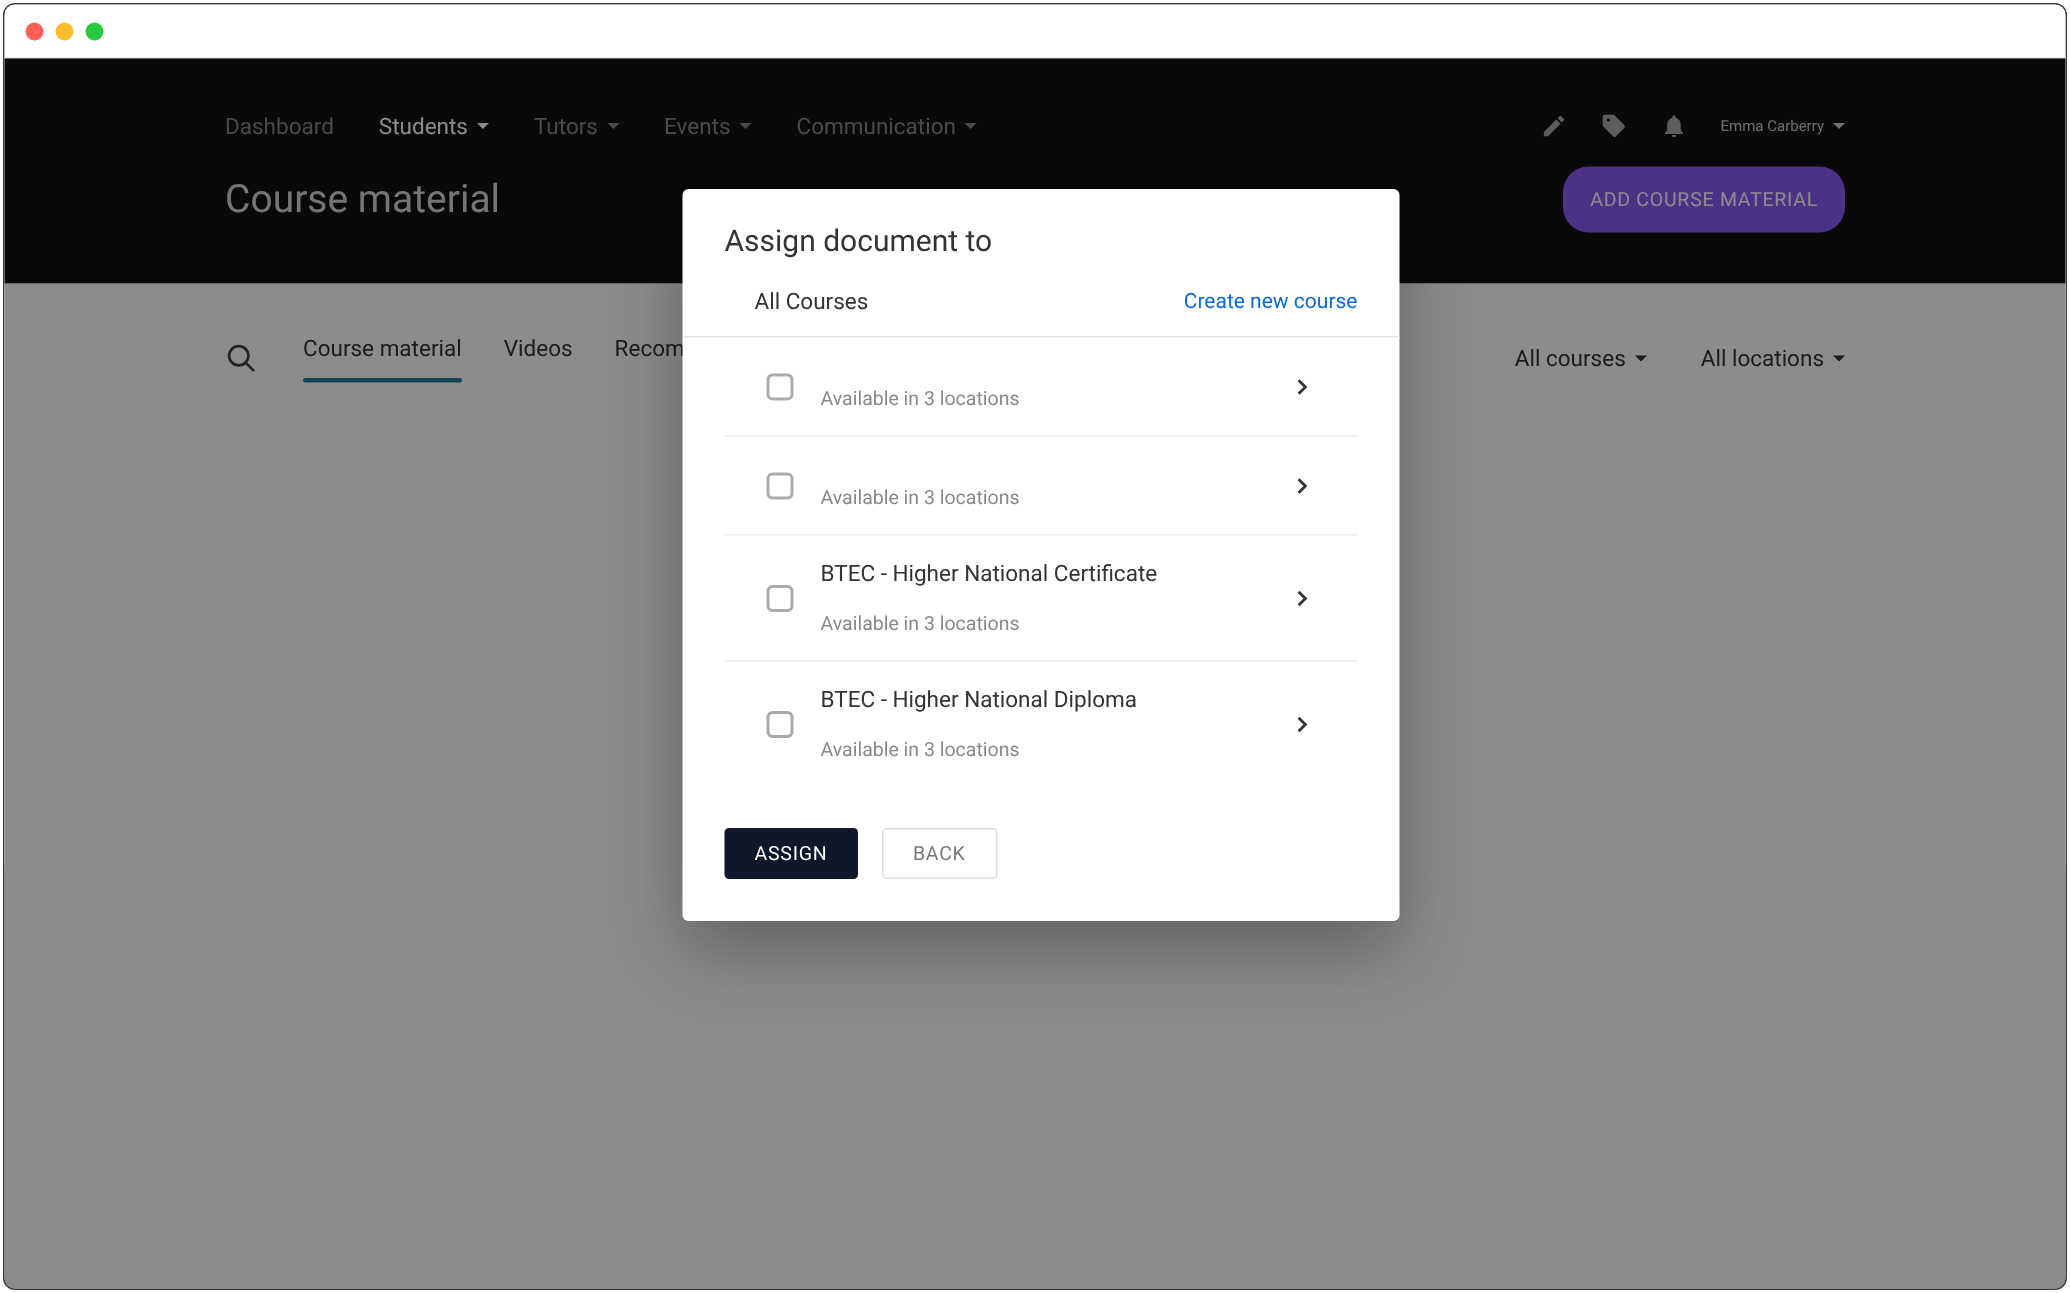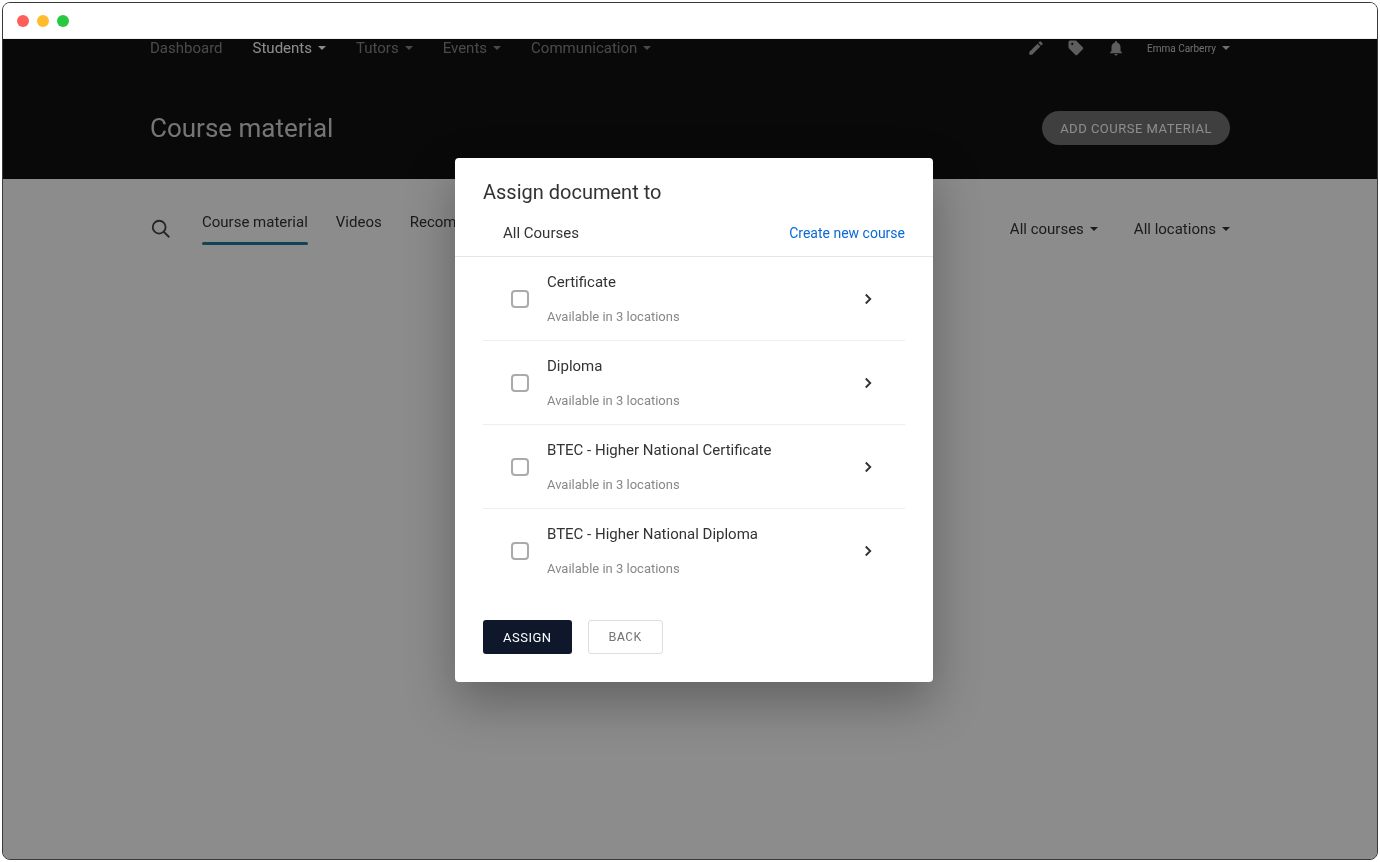--- a/index.html
+++ b/index.html
@@ -9,67 +9,67 @@
   }
   
   .titlebar { height:36px; background:#fff; display:flex; align-items:center; padding-left:14px; gap:8px; border-bottom:1px solid #eee; }
   .dot { width:12px; height:12px; border-radius:50%; }
   .dot.red{background:#ff5f57;} .dot.yellow{background:#ffbd2e;} .dot.green{background:#28c940;}
 
   .app-area { position:absolute; top:36px; left:0; right:0; bottom:0; }
 
   
   .top { background:#111; }
-  .nav { display:flex; align-items:flex-start; height:54px; max-width:1100px; margin:0 auto; padding:0 10px; }
+  .nav { display:flex; align-items:flex-end; height:54px; max-width:1100px; margin:0 auto; padding:0 10px; }
   .nav-left { display:flex; gap:30px; align-items:center; }
   .nav-link { color:#888; font-size:15px; display:flex; align-items:center; gap:6px; cursor:pointer; }
   .nav-link.active { color:#fff; }
   .caret { width:0;height:0;border-left:4px solid transparent;border-right:4px solid transparent;border-top:4px solid currentColor; display:inline-block; }
   .nav-right { margin-left:auto; display:flex; align-items:center; gap:22px; color:#888; }
   .icon-btn { width:18px; height:18px; color:#aaa; cursor:pointer; }
   .user { font-size:10px; color:#ccc; display:flex; align-items:center; gap:6px; cursor:pointer; }
 
   .header-row { max-width:1100px; margin:0 auto; padding:18px 10px 34px 10px; display:flex; align-items:center; }
   .page-title { color:#d5d5d5; font-size:26px; font-weight:400; }
-  .add-btn { margin-left:auto; background:#737373; color:#fff; border:none; padding:0 18px; height:34px; border-radius:17px; font-size:13px; letter-spacing:0.5px; cursor:pointer; }
+  .add-btn { margin-left:auto; background:#8b5cf6; color:#fff; border:none; padding:0 18px; height:44px; border-radius:17px; font-size:13px; letter-spacing:0.5px; cursor:pointer; }
 
   
   .content { background:#fff; padding:34px 0; }
   .content-inner { max-width:1100px; margin:0 auto; padding:0 10px; display:flex; align-items:center; }
   .search-icon { width:22px; height:22px; color:#444; cursor:pointer; margin-right:30px; }
   .tabs { display:flex; gap:28px; align-items:center; }
   .tab { font-size:15px; color:#333; padding-bottom:14px; position:relative; cursor:pointer; }
   .tab.active::after { content:''; position:absolute; left:0; right:0; bottom:0; height:3px; background:#1f7f9a; border-radius:2px; }
   .filters { margin-left:auto; display:flex; gap:36px; }
   .filter { font-size:15px; color:#333; display:flex; align-items:center; gap:6px; cursor:pointer; }
 
   .body-msg { text-align:center; margin-top:270px; color:#555; font-size:15px; }
   .body-msg a { color:#1f7f9a; text-decoration:none; cursor:pointer; }
 
   
   .scrim { position:absolute; top:36px; left:0; right:0; bottom:0; background:rgba(0,0,0,0.45); }
 
   
-  .modal { position:absolute; top:155px; left:452px; width:478px; background:#fff; border-radius:4px; box-shadow:0 20px 50px rgba(0,0,0,.3); overflow:hidden; }
+  .modal { position:absolute; top:123px; left:452px; width:478px; background:#fff; border-radius:4px; box-shadow:0 20px 50px rgba(0,0,0,.3); overflow:hidden; }
   .modal-title { font-size:20px; color:#333; padding:22px 28px 14px 28px; }
   .modal-sub { display:flex; align-items:center; padding:6px 28px 14px 48px; }
   .modal-sub .all { font-size:15px; color:#333; }
   .modal-sub .create { margin-left:auto; color:#0a6ad6; font-size:14px; cursor:pointer; }
   .divider { height:1px; background:#e6e6e6; }
   .course-row { display:flex; align-items:center; padding:16px 28px; border-bottom:1px solid #eee; }
   .course-row:last-of-type { border-bottom:none; }
   .cb { width:18px; height:18px; border:2px solid #aaa; border-radius:4px; margin-right:18px; cursor:pointer; flex:0 0 auto; }
   .course-txt { flex:1; }
   .course-name { font-size:15px; color:#333; }
   .course-sub { font-size:13px; color:#888; margin-top:18px; }
   .chev { color:#333; cursor:pointer; }
   .course-wrap { padding:0 28px; }
   .modal-actions { display:flex; gap:16px; padding:28px; }
   .btn-assign { background:#0f172a; color:#fff; border:none; padding:0 20px; height:34px; font-size:13px; letter-spacing:0.5px; border-radius:3px; cursor:pointer; }
-  .btn-back { background:#fff; color:#777; border:1px solid #ddd; padding:0 20px; height:34px; font-size:13px; letter-spacing:0.5px; border-radius:3px; cursor:pointer;font-family:Liberation Mono, monospace; }
+  .btn-back { background:#fff; color:#777; border:1px solid #ddd; padding:0 20px; height:34px; font-size:13px; letter-spacing:0.5px; border-radius:3px; cursor:pointer; }
 </style>
 </head>
 <body>
 
 <div class="window">
   <div class="titlebar">
     <div class="dot red"></div>
     <div class="dot yellow"></div>
     <div class="dot green"></div>
   </div>
@@ -156,31 +156,29 @@
     <div class="modal-sub">
       <div class="all">All Courses</div>
       <div class="create">Create new course</div>
     </div>
     <div class="divider"></div>
 
     <div class="course-wrap">
       <div class="course-row">
         <div class="cb"></div>
         <div class="course-txt">
-          <div class="course-name">Certificate</div>
-          <div class="course-sub">Available in 3 locations</div>
-        </div>
-        <svg class="chev" width="18" height="18" viewBox="0 0 24 24" fill="none" stroke="currentColor" stroke-width="2.5">
-            <polyline points="9 6 15 12 9 18"></polyline>
-          </svg>
-      </div>
-      <div class="course-row">
-        <div class="cb"></div>
-        <div class="course-txt">
-          <div class="course-name">Diploma</div>
+          <div class="course-sub">Available in 3 locations</div>
+        </div>
+        <svg class="chev" width="18" height="18" viewBox="0 0 24 24" fill="none" stroke="currentColor" stroke-width="2.5">
+            <polyline points="9 6 15 12 9 18"></polyline>
+          </svg>
+      </div>
+      <div class="course-row">
+        <div class="cb"></div>
+        <div class="course-txt">
           <div class="course-sub">Available in 3 locations</div>
         </div>
         <svg class="chev" width="18" height="18" viewBox="0 0 24 24" fill="none" stroke="currentColor" stroke-width="2.5">
             <polyline points="9 6 15 12 9 18"></polyline>
           </svg>
       </div>
       <div class="course-row">
         <div class="cb"></div>
         <div class="course-txt">
           <div class="course-name">BTEC - Higher National Certificate</div>

